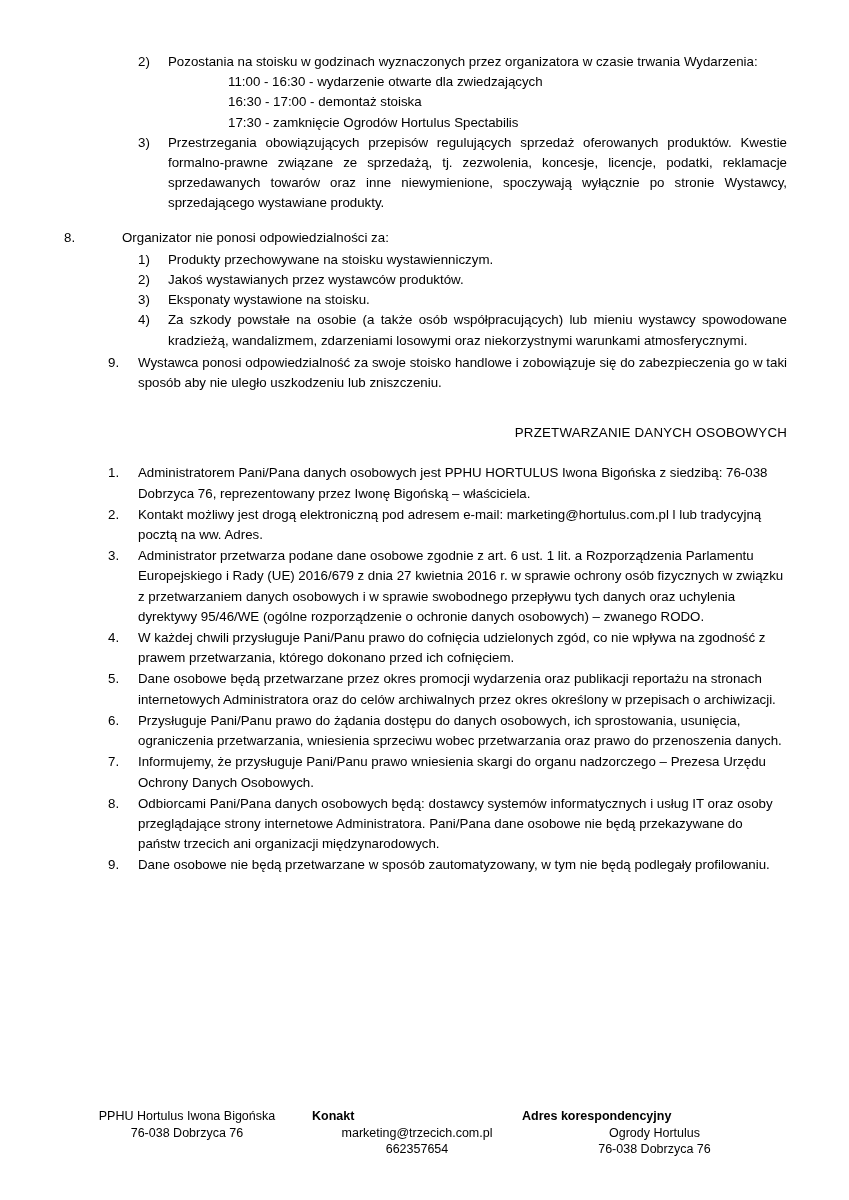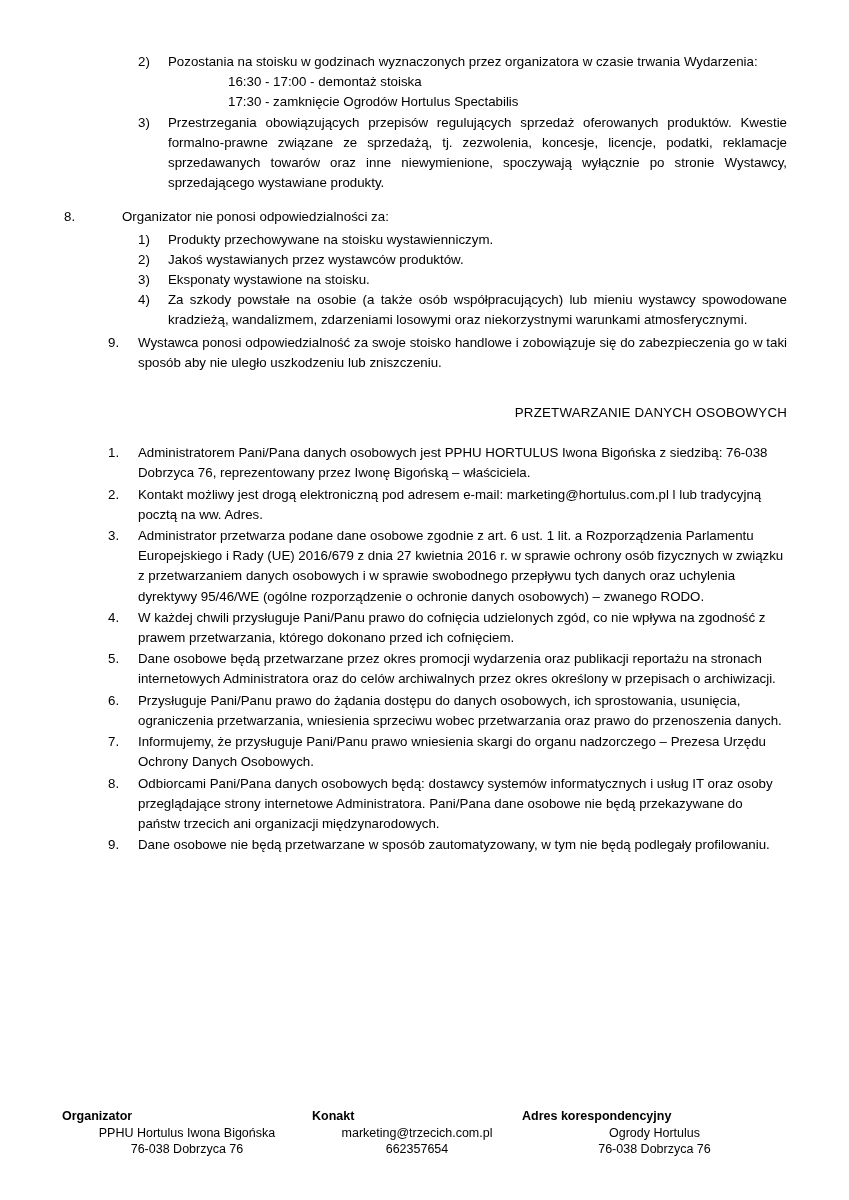--- a/index.html
+++ b/index.html
@@ -129,20 +129,21 @@
 <div class="page">
 
   <div class="top-block">
 
     <div class="row lvl2">
       <div class="marker">2)</div>
       <div class="body-text">Pozostania na stoisku w godzinach wyznaczonych przez organizatora w czasie trwania Wydarzenia:</div>
     </div>
 
     <div class="sub-times">
+      <div>11:00 - 16:30 - wydarzenie otwarte dla zwiedzających</div>
       <div>16:30 - 17:00 - demontaż stoiska</div>
       <div>17:30 -  zamknięcie Ogrodów Hortulus Spectabilis</div>
     </div>
 
     <div class="row lvl2">
       <div class="marker">3)</div>
       <div class="body-text just">Przestrzegania obowiązujących przepisów regulujących sprzedaż oferowanych produktów. Kwestie formalno-prawne związane ze sprzedażą, tj. zezwolenia, koncesje, licencje, podatki, reklamacje sprzedawanych towarów oraz inne niewymienione, spoczywają wyłącznie po stronie Wystawcy, sprzedającego wystawiane produkty.</div>
     </div>
 
   </div>
@@ -212,21 +213,20 @@
       <div class="body-text">Odbiorcami Pani/Pana danych osobowych będą: dostawcy systemów informatycznych i usług IT oraz osoby przeglądające strony internetowe Administratora. Pani/Pana dane osobowe nie będą przekazywane do państw trzecich ani organizacji międzynarodowych.</div>
     </div>
     <div class="row">
       <div class="marker">9.</div>
       <div class="body-text">Dane osobowe nie będą przetwarzane w sposób zautomatyzowany, w tym nie będą podlegały profilowaniu.</div>
     </div>
   </div>
 
   <div class="footer">
     <div class="footer-col c1">
-      <div class="title">Organizator</div>
       <div class="nowrap">PPHU Hortulus Iwona Bigońska</div>
       <div class="nowrap">76-038 Dobrzyca 76</div>
     </div>
     <div class="footer-col c2">
       <div class="title">Konakt</div>
       <div class="nowrap">marketing@trzecich.com.pl</div>
       <div class="nowrap">662357654</div>
     </div>
     <div class="footer-col c3">
       <div class="title">Adres korespondencyjny</div>

